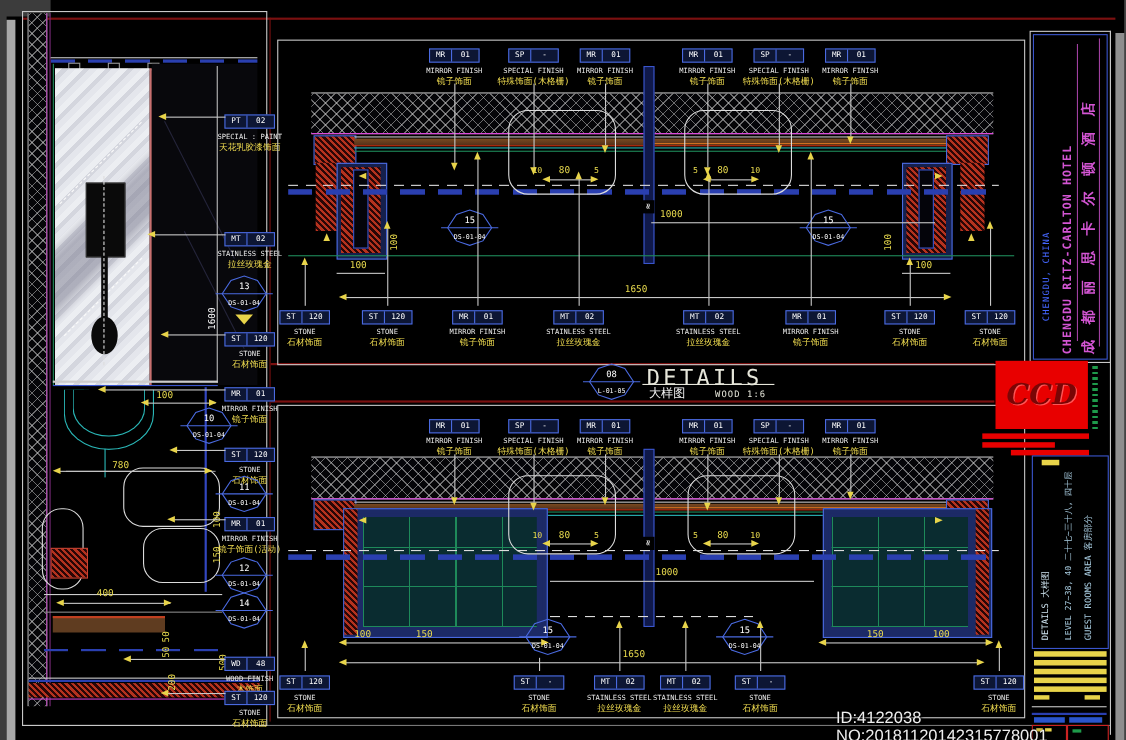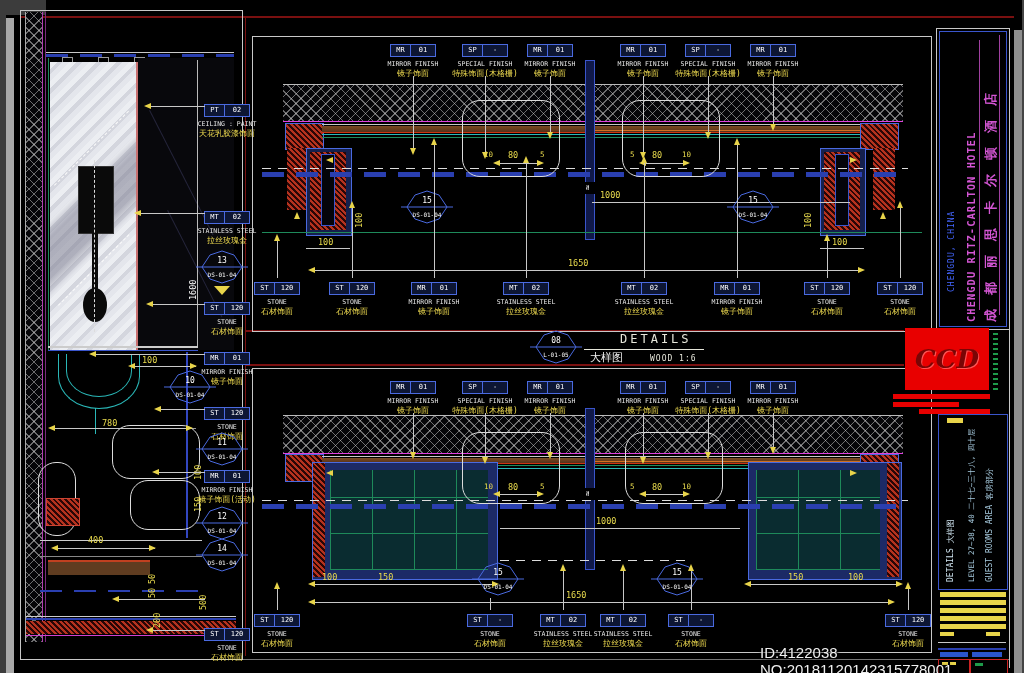--- a/index.html
+++ b/index.html
@@ -129,21 +129,21 @@
   <span class="dim dimr" style="left:148px;top:584px;">50</span>
   <span class="dim dimr" style="left:148px;top:598px;">50</span>
   <span class="dim dimr" style="left:199px;top:610px;">500</span>
   <span class="dim dimr" style="left:153px;top:628px;">200</span>
 
   <div class="tag" style="left:182px;top:100px;">
     <div class="tbox">
         <span class="tc">PT</span>
         <span class="tc t2">02</span>
       </div>
-    <div class="ten">CEILING : PAINT</div>
+    <div class="ten">SPECIAL : PAINT</div>
     <div class="tcn">天花乳胶漆饰面</div>
   </div>
   <div class="tag" style="left:182px;top:207px;">
     <div class="tbox">
         <span class="tc">MT</span>
         <span class="tc t2">02</span>
       </div>
     <div class="ten">STAINLESS STEEL</div>
     <div class="tcn">拉丝玫瑰金</div>
   </div>
@@ -171,20 +171,28 @@
     <div class="ten">STONE</div>
     <div class="tcn">石材饰面</div>
   </div>
   <div class="tag" style="left:182px;top:466px;">
     <div class="tbox">
         <span class="tc">MR</span>
         <span class="tc t2">01</span>
       </div>
     <div class="ten">MIRROR FINISH</div>
     <div class="tcn">镜子饰面(活动)</div>
+  </div>
+  <div class="tag" style="left:182px;top:593px;">
+    <div class="tbox">
+        <span class="tc">WD</span>
+        <span class="tc t2">48</span>
+      </div>
+    <div class="ten">WOOD FINISH</div>
+    <div class="tcn">木饰面</div>
   </div>
   <div class="tag" style="left:182px;top:624px;">
     <div class="tbox">
         <span class="tc">ST</span>
         <span class="tc t2">120</span>
       </div>
     <div class="ten">STONE</div>
     <div class="tcn">石材饰面</div>
   </div>
 
@@ -454,21 +462,21 @@
     <div class="tri au" style="left:824px;top:234px;"></div>
   <div class="vl" style="left:900px;top:205px;height:73px;"></div>
     <div class="tri au" style="left:897px;top:201px;"></div>
 
   <svg class="hex" style="left:534px;top:330px;" width="44" height="34" viewBox="0 0 44 34">
     <polygon points="22,1 34,5 42,17 34,29 22,33 10,29 2,17 10,5" fill="none" stroke="#4a6ae0"></polygon>
     <line x1="-4" y1="17" x2="48" y2="17" stroke="#4a6ae0"></line>
     <text x="22" y="13">08</text>
     <text x="22" y="27" class="href">L-01-05</text>
   </svg>
-  <span class="abs" style="left:588px;top:333px;color:#e6e6da;font-size:12px;letter-spacing:3px;line-height:1;margin-left:32px;">DETAILS</span>
+  <span class="abs" style="left:588px;top:333px;color:#e6e6da;font-size:20px;letter-spacing:3px;line-height:1;">DETAILS</span>
   <div class="hl" style="left:584px;top:349px;width:120px;background:#e6e6da;"></div>
   <span class="abs" style="left:590px;top:352px;color:#f2f2f2;font-size:11px;line-height:1;">大样图</span>
   <span class="abs" style="left:650px;top:355px;color:#e6e6da;font-size:8px;letter-spacing:1px;line-height:1;">WOOD 1:6</span>
 
   <div class="abs" style="left:252px;top:368px;width:678px;height:283px;border:1px solid #c8c8c8;"></div>
   <div class="xhatch" style="left:283px;top:415px;width:620px;height:37px;"></div>
   <div class="hl" style="left:283px;top:453px;width:620px;background:#e040e0;"></div>
   <div class="rhatch" style="left:285px;top:454px;width:37px;height:26px;border:1px solid #4a6ae0;"></div>
   <div class="rhatch" style="left:860px;top:454px;width:37px;height:26px;border:1px solid #4a6ae0;"></div>
   <div class="hl" style="left:322px;top:456px;width:538px;"></div>

